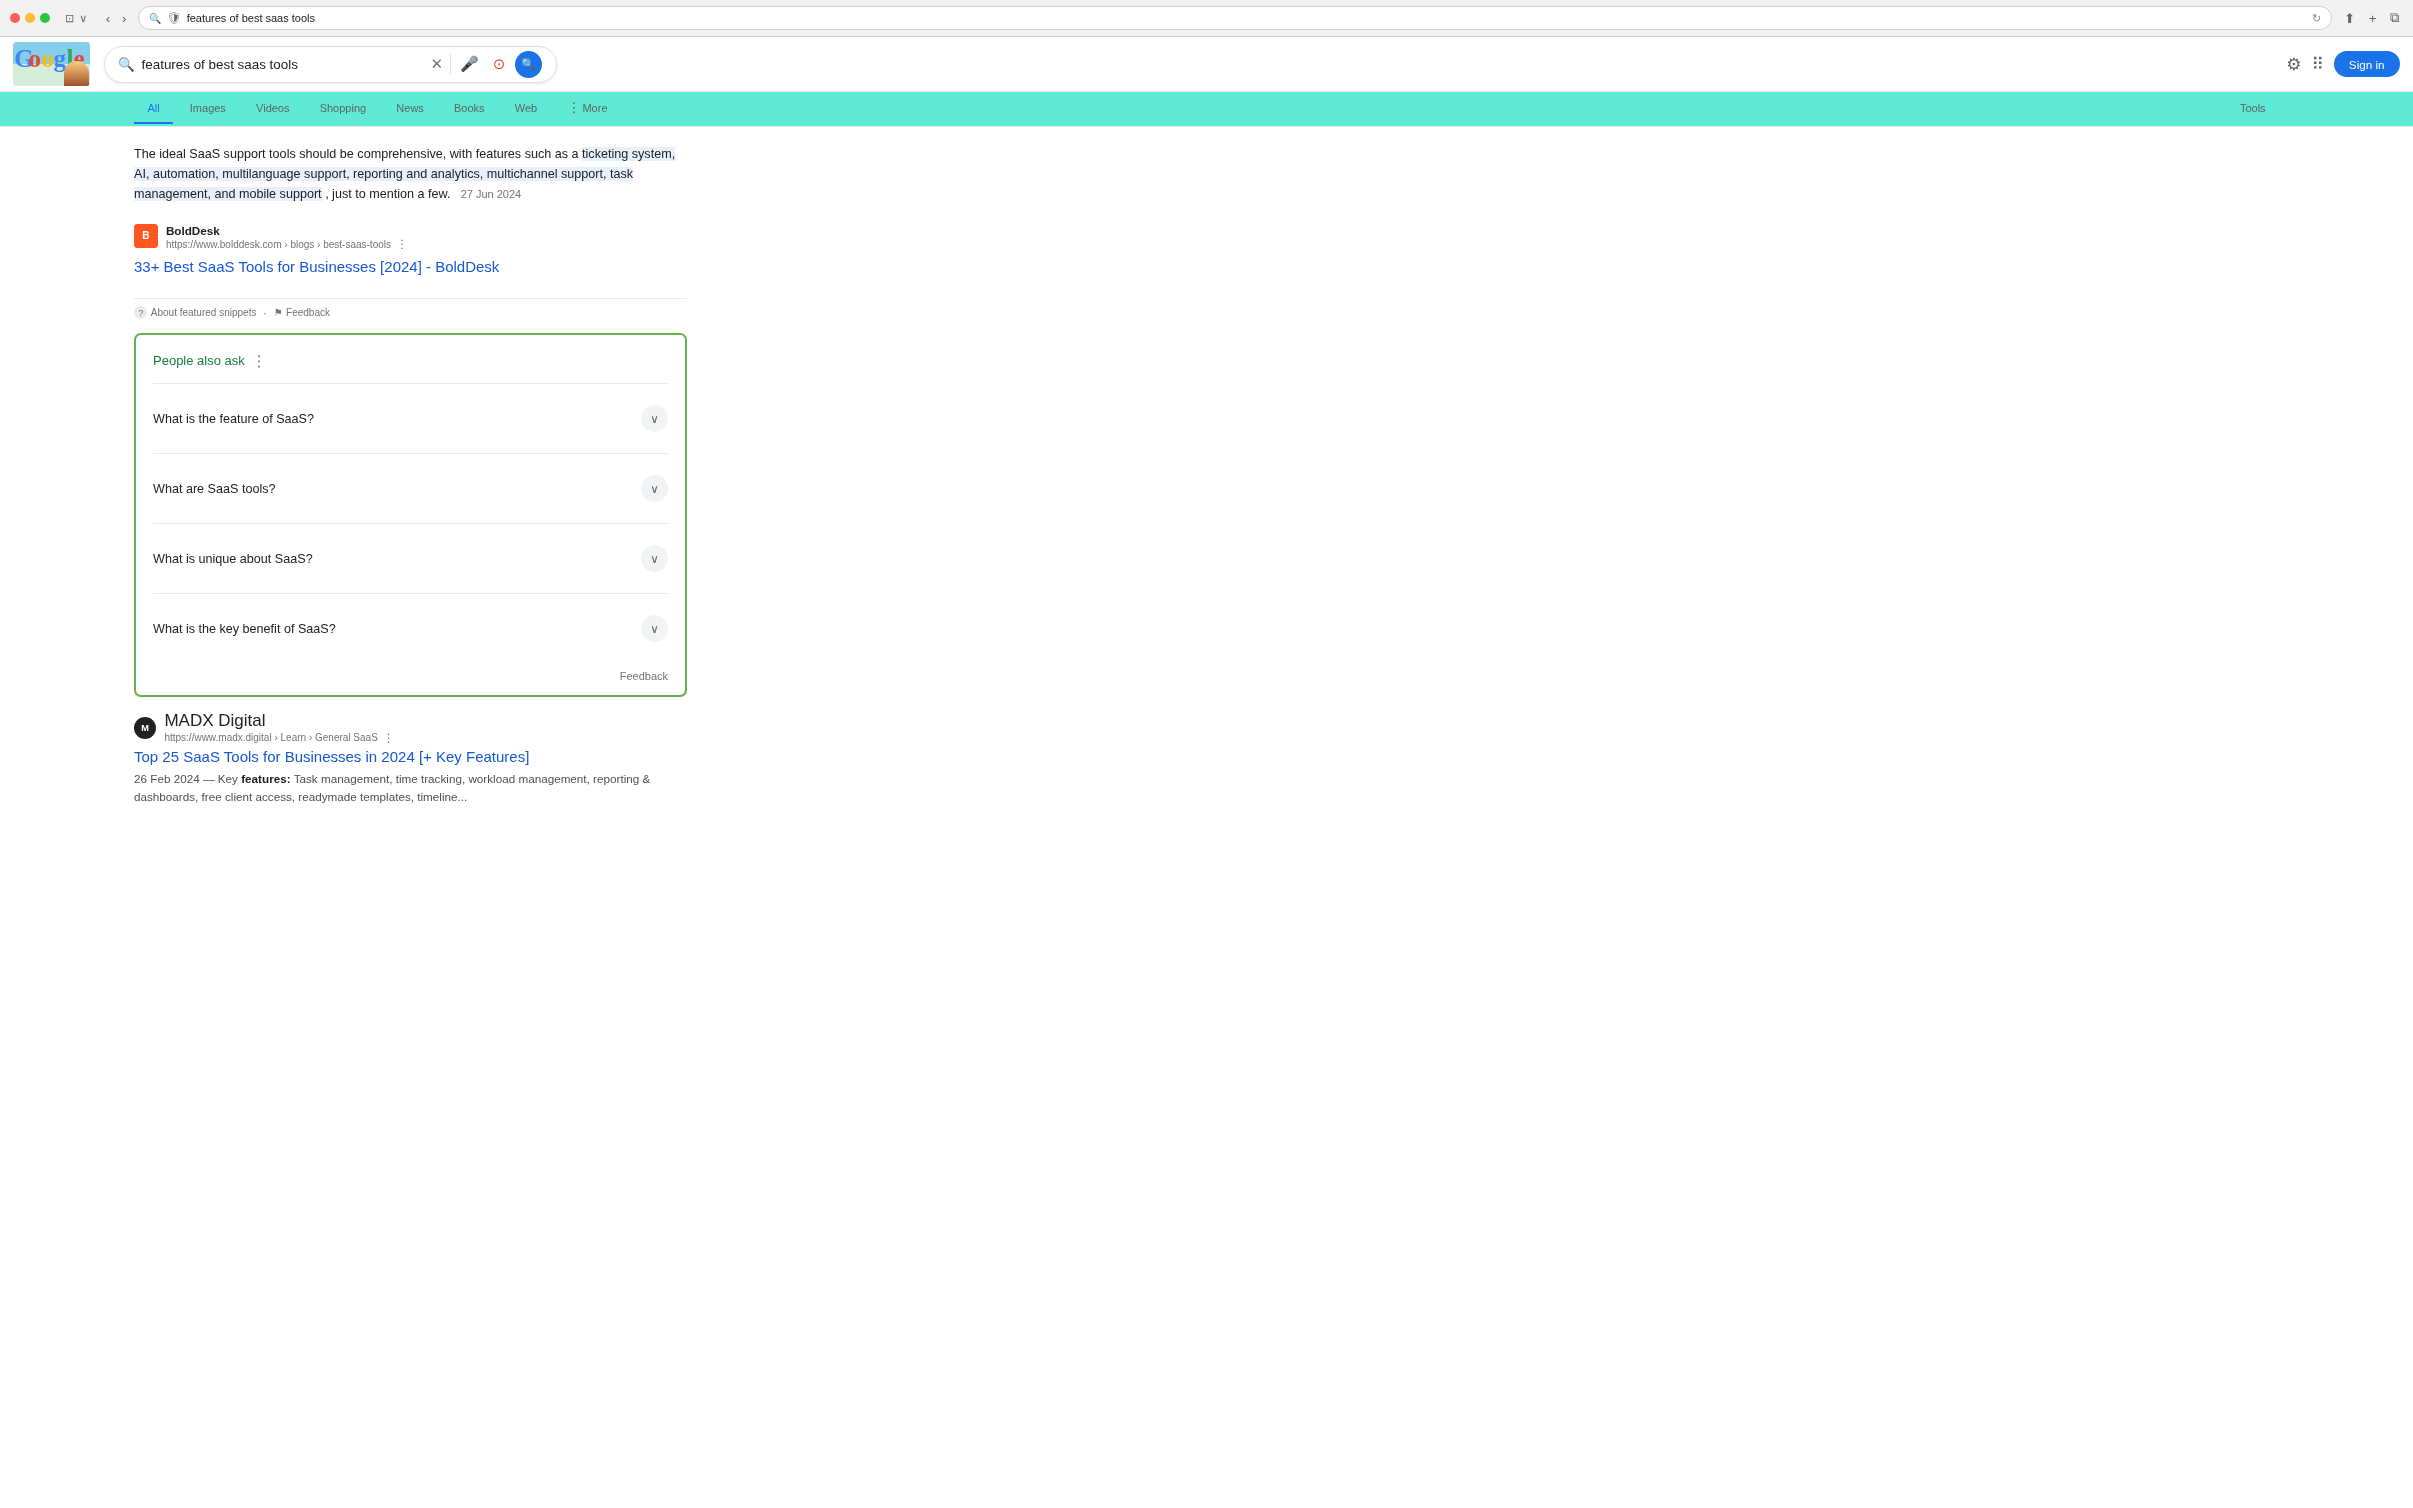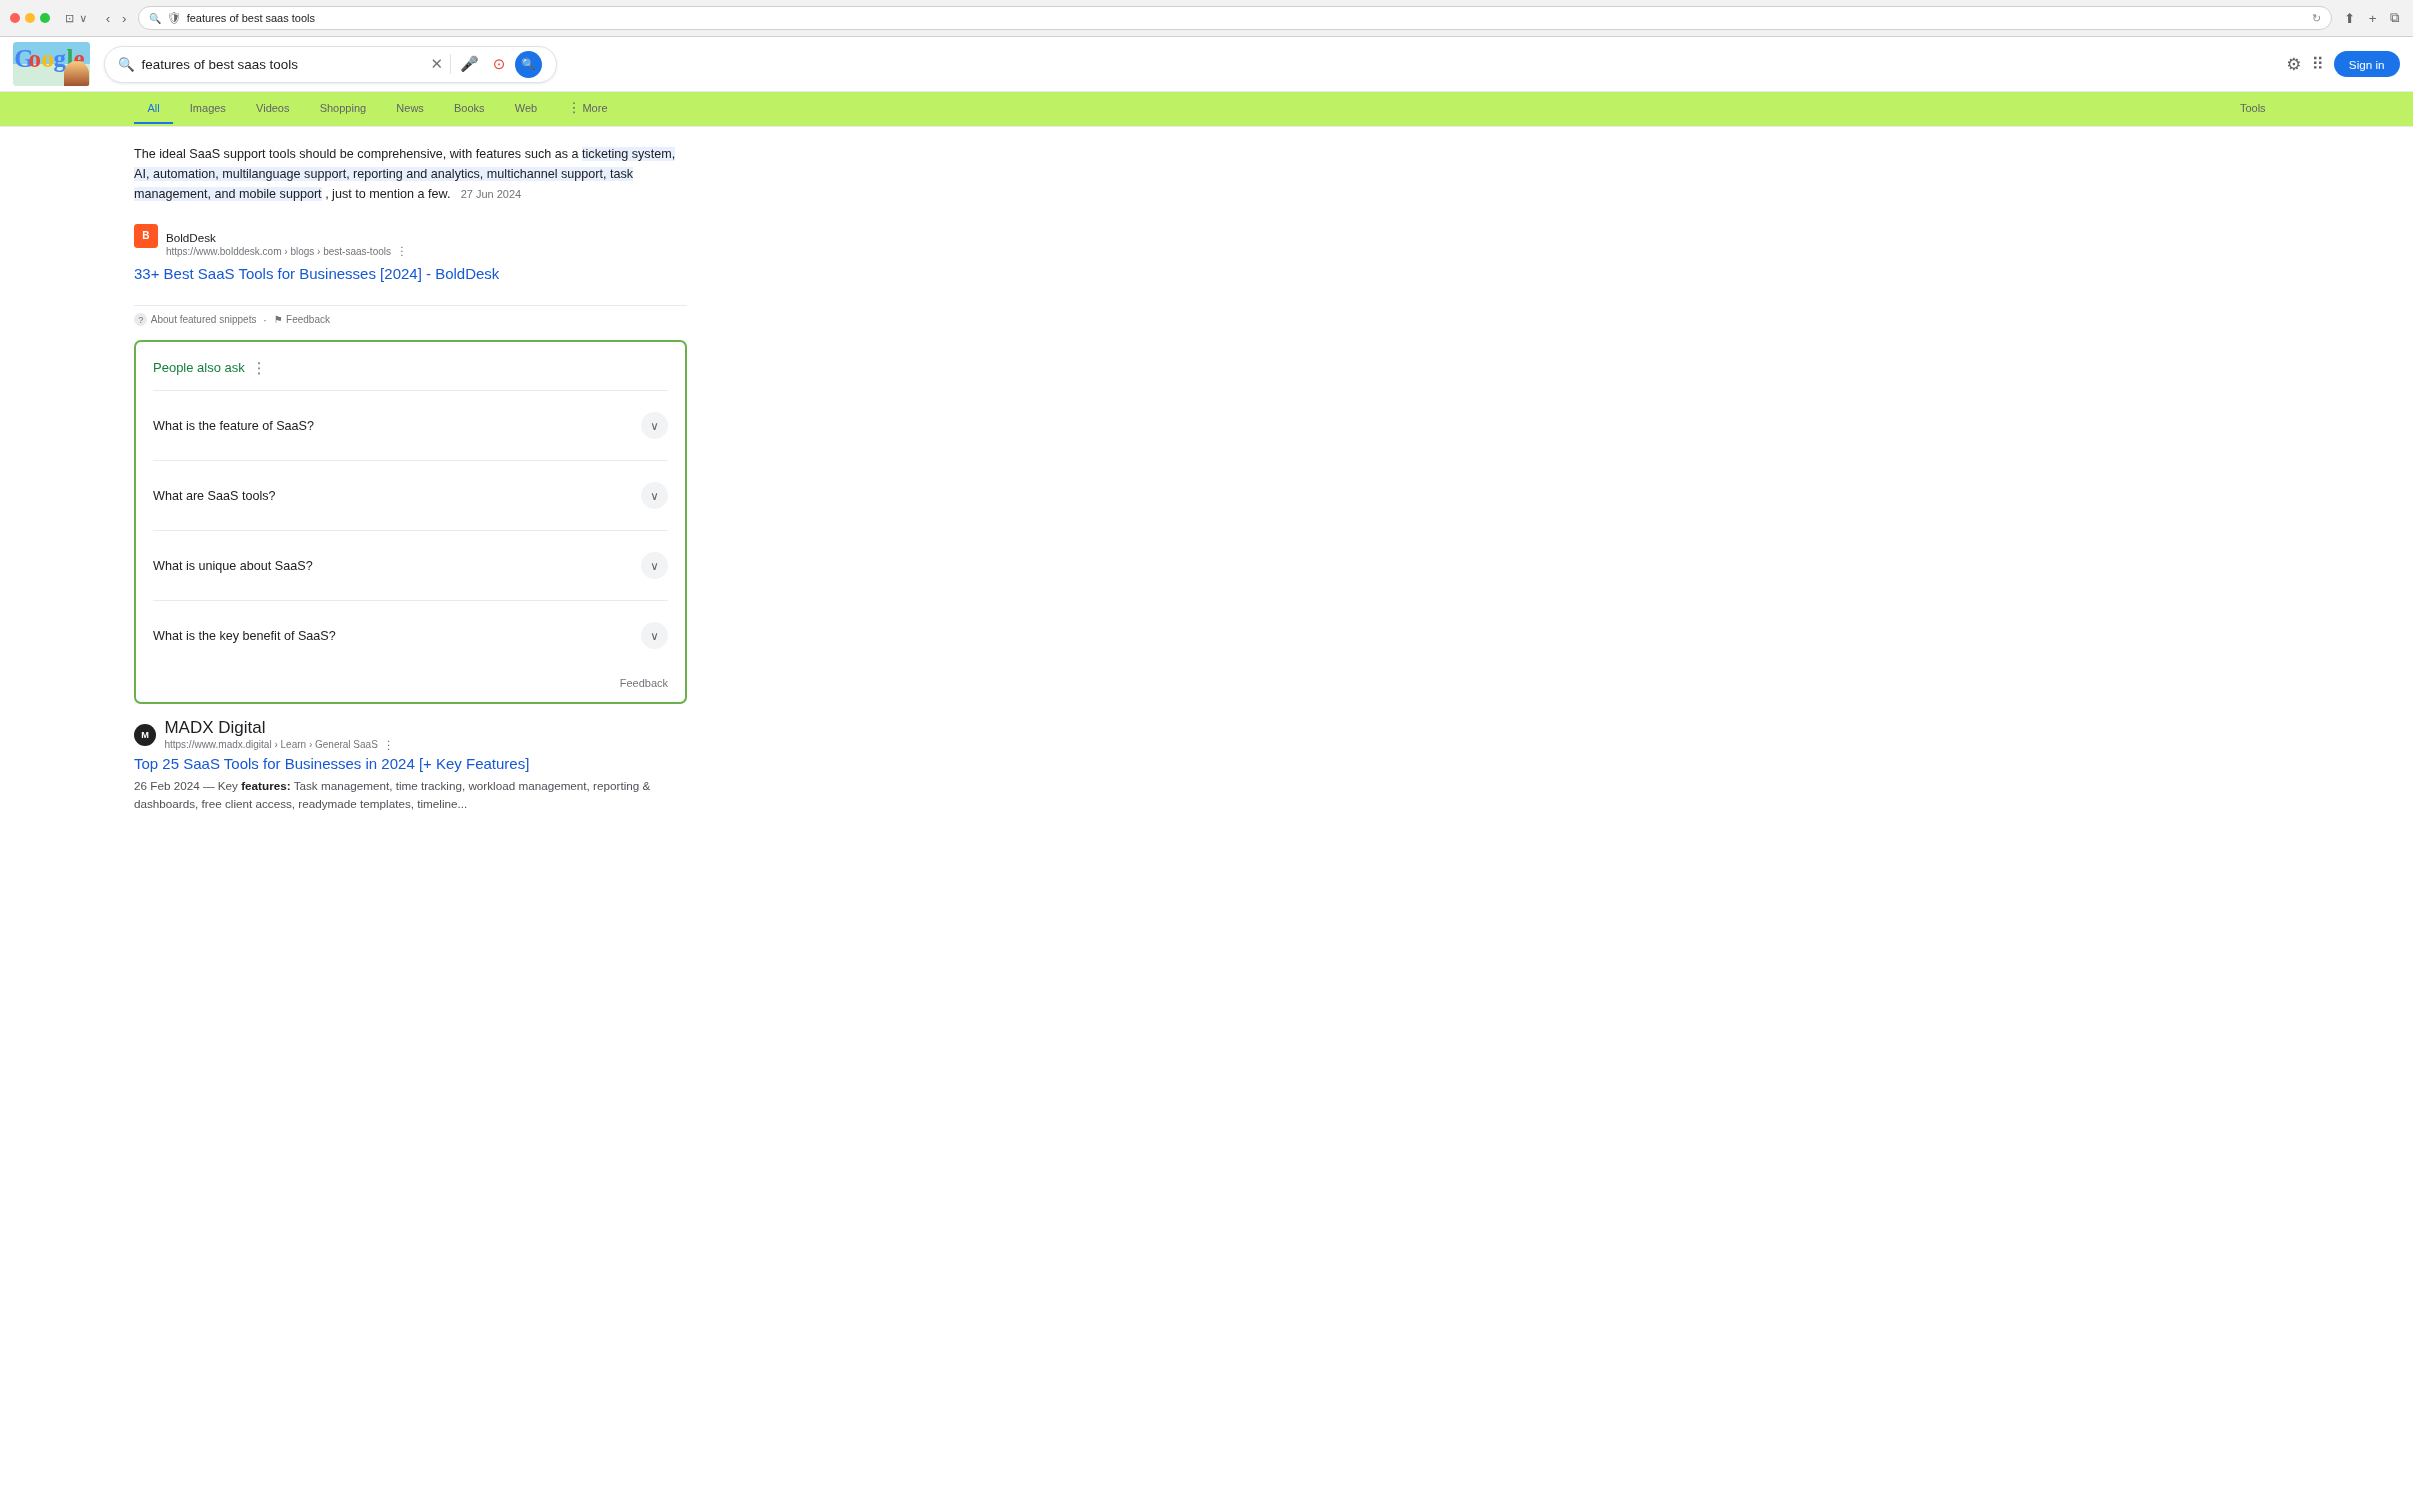--- a/index.html
+++ b/index.html
@@ -190,21 +190,21 @@
       cursor: pointer;
     }
 
     
     .search-tabs {
       display: flex;
       align-items: center;
       padding: 0 134px;
       border-bottom: 0.8px solid #e8eaed;
       gap: 3.4px;
-      background: #bef264;
+      background: #5eead4;
     }
     .tab-item {
       padding: 8.4px 13.4px;
       font-size: 11px;
       color: #5f6368;
       cursor: pointer;
       border-bottom: 2.5px solid transparent;
       display: flex;
       align-items: center;
       gap: 3.4px;
@@ -271,22 +271,21 @@
       font-size: 10px;
       font-weight: bold;
       flex-shrink: 0;
     }
     .source-info {
       flex: 1;
     }
     .source-name {
       font-size: 11.7px;
       color: #202124;
-      font-weight: 400;
-      margin-top: 7px;
+      font-weight: 700;
     }
     .source-url-row {
       display: flex;
       align-items: center;
       gap: 5px;
     }
     .source-url {
       font-size: 10px;
       color: #70757a;
     }

